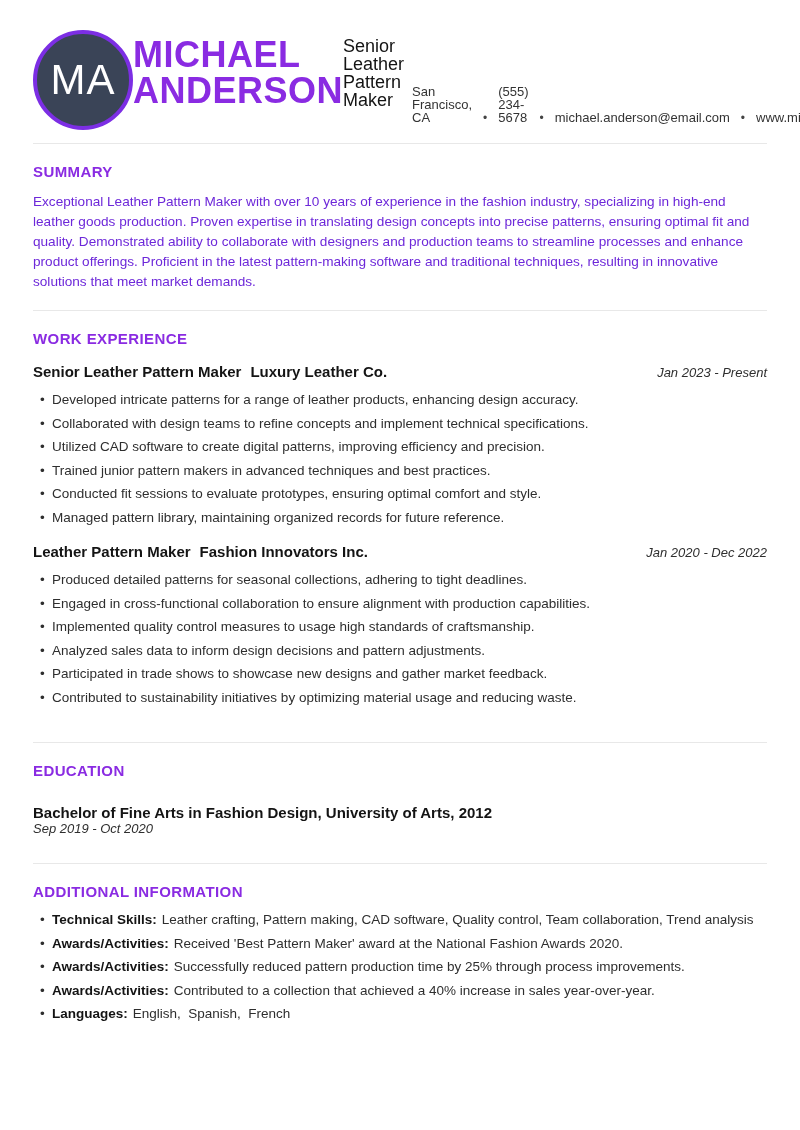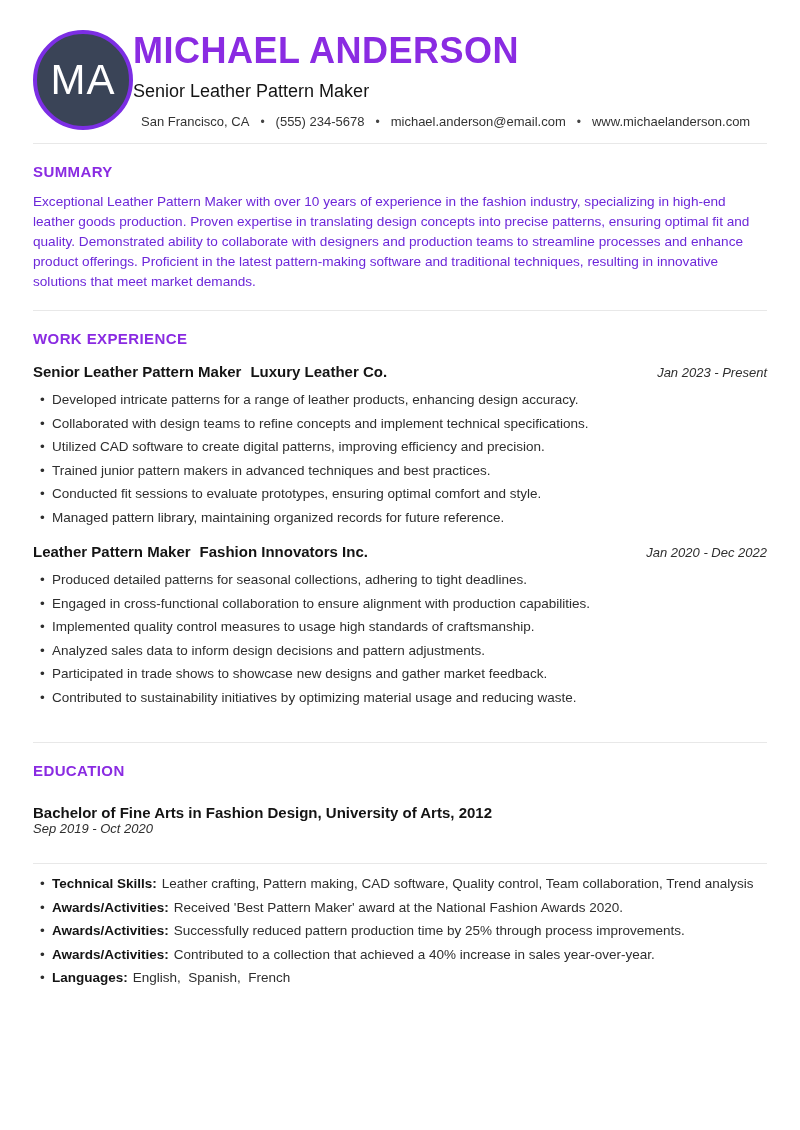--- a/index.html
+++ b/index.html
@@ -9,21 +9,21 @@
     font-family:"Liberation Sans",sans-serif;color:#2e2e2e;
   }
   
   .header{display:flex;align-items:center;gap:0;padding-bottom:13px;}
   .avatar{
     flex:0 0 auto;width:92px;height:92px;border-radius:50%;
     background:#3a4457;border:4px solid #7c2ee4;
     display:flex;align-items:center;justify-content:center;
   }
   .avatar-initials{color:#ffffff;font-size:42px;font-weight:500;letter-spacing:1px;}
-  .header-text{display:flex;flex-direction:column;min-width:0;}
+  .header-text{display:flex;min-width:0;}
   .name{margin:0 0 13px 0;font-size:36px;font-weight:700;color:#8a2be2;letter-spacing:.5px;line-height:1;}
   .person-title{font-size:18px;color:#141414;margin:0 0 15px 0;line-height:1;}
   .contact{display:flex;align-items:flex-end;gap:11px;font-size:13px;color:#333333;margin-left:8px;line-height:1;}
   .contact .sep{font-size:12px;color:#444444;}
   
   .divider{border-top:1px solid #e8e8e8;height:0;}
   .section-heading{margin:19px 0 0 0;font-size:15px;font-weight:700;color:#8a2be2;letter-spacing:.4px;}
   .date{font-size:13px;font-style:italic;color:#2e2e2e;white-space:nowrap;}
   
   .summary-text{margin:12px 0 0 0;padding-bottom:18px;font-size:13.6px;line-height:20px;color:#6d28d9;}
@@ -159,20 +159,21 @@
     <h2 class="section-heading">EDUCATION</h2>
     <div class="edu-row">
       <span class="degree">Bachelor of Fine Arts in Fashion Design, University of Arts, 2012</span>
       <span class="date">Sep 2019 - Oct 2020</span>
     </div>
   </section>
 
   <div class="divider"></div>
 
   <section>
+    <h2 class="section-heading">ADDITIONAL INFORMATION</h2>
     <ul class="bullets info-list">
       <li>
           <span class="dot">•</span>
           <span><span class="info-label">Technical Skills:</span><span class="info-text">Leather crafting, Pattern making, CAD software, Quality control, Team collaboration, Trend analysis</span></span>
         </li>
       <li>
           <span class="dot">•</span>
           <span><span class="info-label">Awards/Activities:</span><span class="info-text">Received 'Best Pattern Maker' award at the National Fashion Awards 2020.</span></span>
         </li>
       <li>

